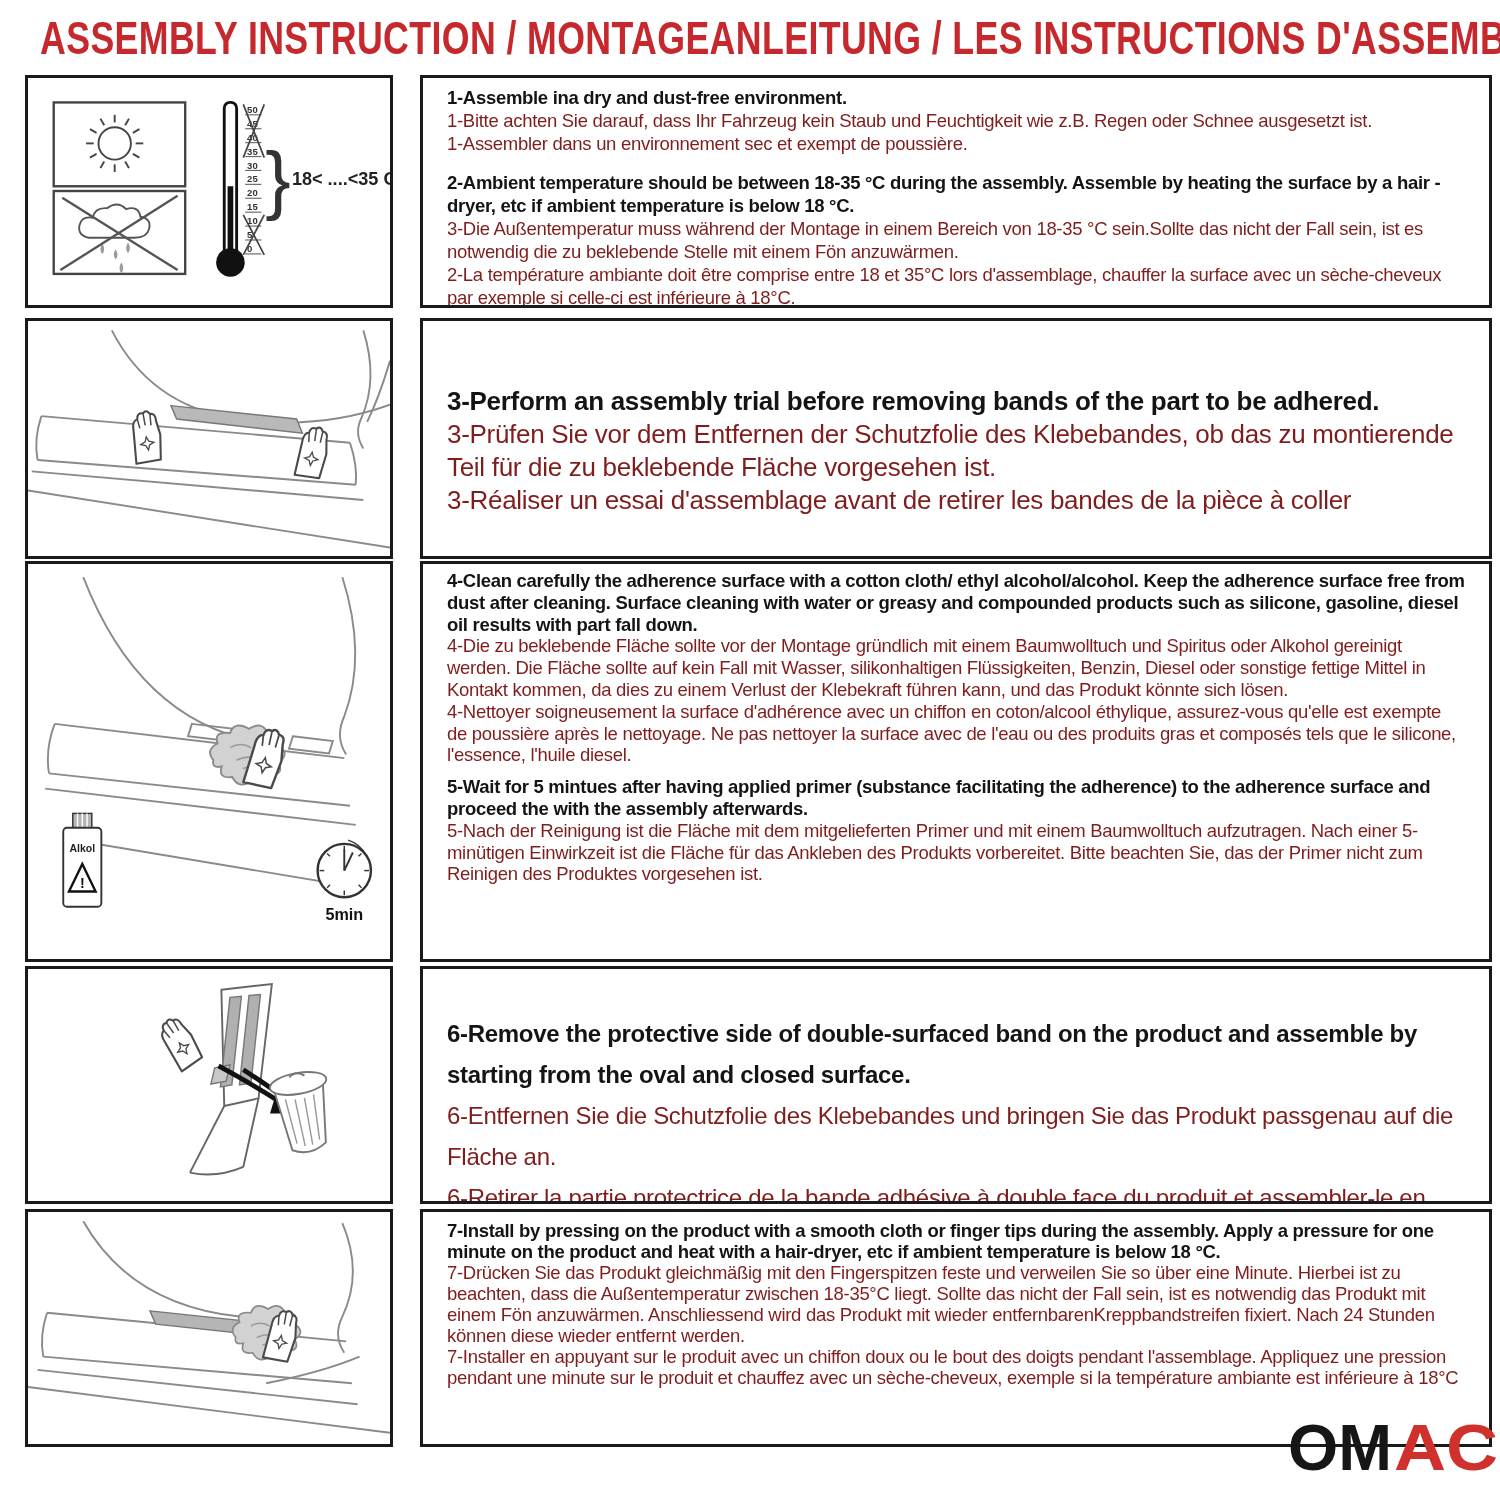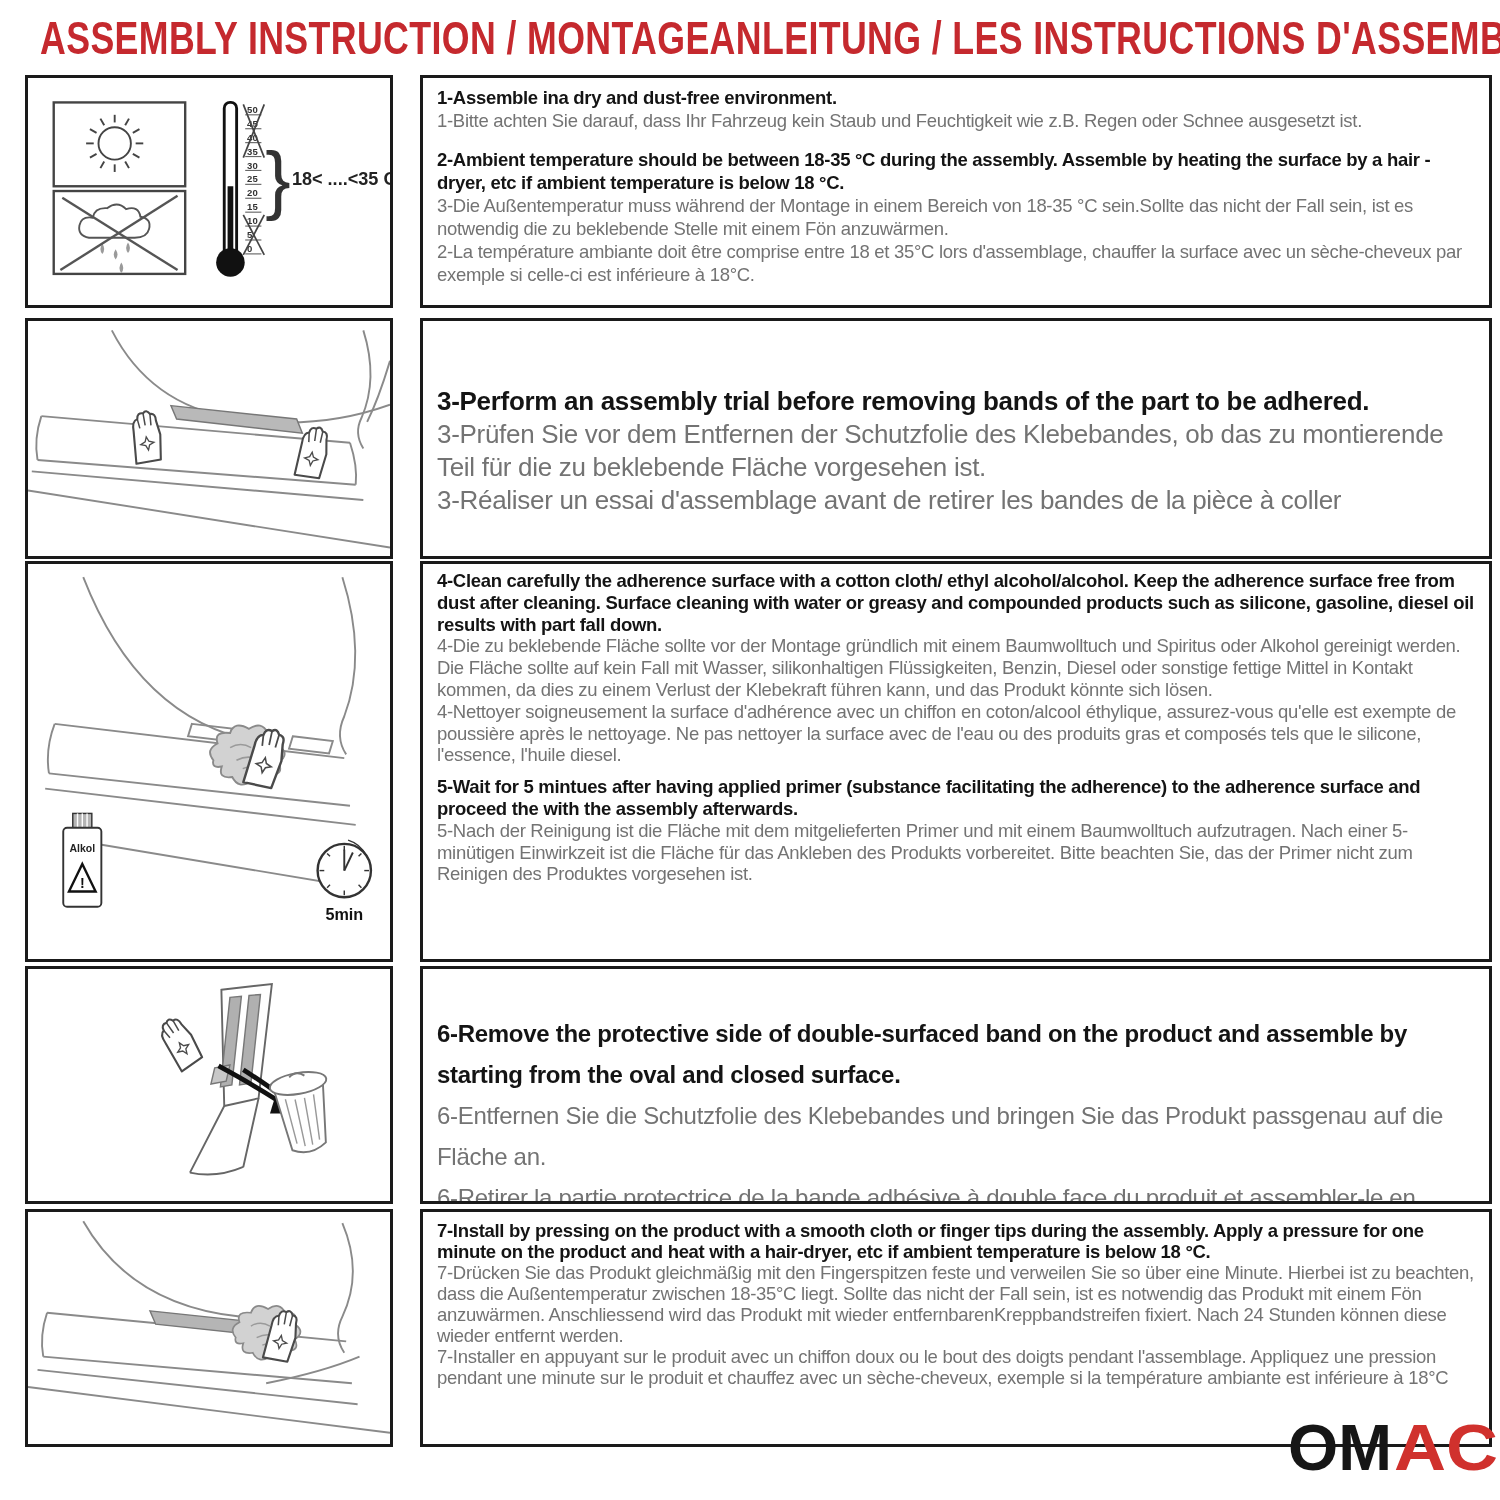--- a/index.html
+++ b/index.html
@@ -2,27 +2,27 @@
 <html><head>
 <meta charset="utf-8">
 <style>
   html,body{margin:0;padding:0;background:#fff;}
   .page{position:relative;width:1500px;height:1500px;background:#fff;overflow:hidden;
         font-family:"Liberation Sans",sans-serif;}
   .title{position:absolute;left:40px;top:10px;font-size:47px;font-weight:700;color:#c5292e;
          white-space:nowrap;transform:scaleX(0.76);transform-origin:left top;letter-spacing:0.5px;}
   .box{position:absolute;border:3px solid #1a1a1a;background:#fff;box-sizing:border-box;overflow:hidden;}
   .img-box{left:25px;width:368px;}
-  .text-box{left:420px;width:1072px;padding:8px 14px;}
+  .text-box{left:420px;width:1072px;padding:8px 24px;}
   .r1{top:75px;height:233px;}
   .r2{top:318px;height:241px;}
   .r3{top:561px;height:401px;}
   .r4{top:966px;height:238px;}
   .r5{top:1209px;height:238px;}
-  .text-box p{margin:0;color:#737373;}
+  .text-box p{margin:0;color:#7f1d1d;}
   .t-sm p{font-size:18.5px;line-height:23px;letter-spacing:-0.3px;}
   .r3.text-box p{line-height:21.8px;}
   .r3.text-box{padding-top:6px;}
   .r5.text-box p{line-height:21px;}
   .t-lg p{font-size:26px;line-height:33px;letter-spacing:-0.3px;}
   .r2.text-box{padding-top:64px;}
   .t-md p{font-size:24px;line-height:41px;letter-spacing:-0.3px;}
   .r4.text-box{padding-top:44px;}
   p.en{font-weight:700;color:#141414;}
   .gap16{height:16px;} .gap10{height:10px;}
@@ -117,20 +117,21 @@
             <line x1="248" y1="138" x2="226" y2="180"></line>
         </g>
       </g>
       <text x="249" y="100" font-size="80" fill="#333" dominant-baseline="central">}</text>
       <text x="277" y="100" font-size="19" font-weight="600" fill="#222" dominant-baseline="central">18&lt; ....&lt;35 C</text>
     </svg>
   </div>
   <div class="box text-box t-sm r1">
     <p class="en">1-Assemble ina dry and dust-free environment.</p>
     <p class="de">1-Bitte achten Sie darauf, dass Ihr Fahrzeug kein Staub und Feuchtigkeit wie z.B. Regen oder Schnee ausgesetzt ist.</p>
+    <p class="fr">1-Assembler dans un environnement sec et exempt de poussière.</p>
     <div class="gap16"></div>
     <p class="en">2-Ambient temperature should be between 18-35 °C  during the assembly. Assemble by heating the surface by a hair -dryer, etc if ambient temperature is below 18 °C.</p>
     <p class="de">3-Die Außentemperatur muss während der Montage in einem Bereich von 18-35 °C  sein.Sollte das nicht der Fall sein, ist es notwendig die zu beklebende Stelle mit einem Fön anzuwärmen.</p>
     <p class="fr">2-La température ambiante doit être comprise entre 18 et 35°C lors d'assemblage, chauffer la surface avec un sèche-cheveux par exemple si celle-ci est inférieure à 18°C.</p>
   </div>
 
   <div class="box img-box r2">
     <svg class="fig" viewBox="0 0 380 235">
       <g fill="none" stroke="#8a8a8a" stroke-width="2">
         <path d="M 88,4 Q 128,82 215,96 T 380,82"></path>

